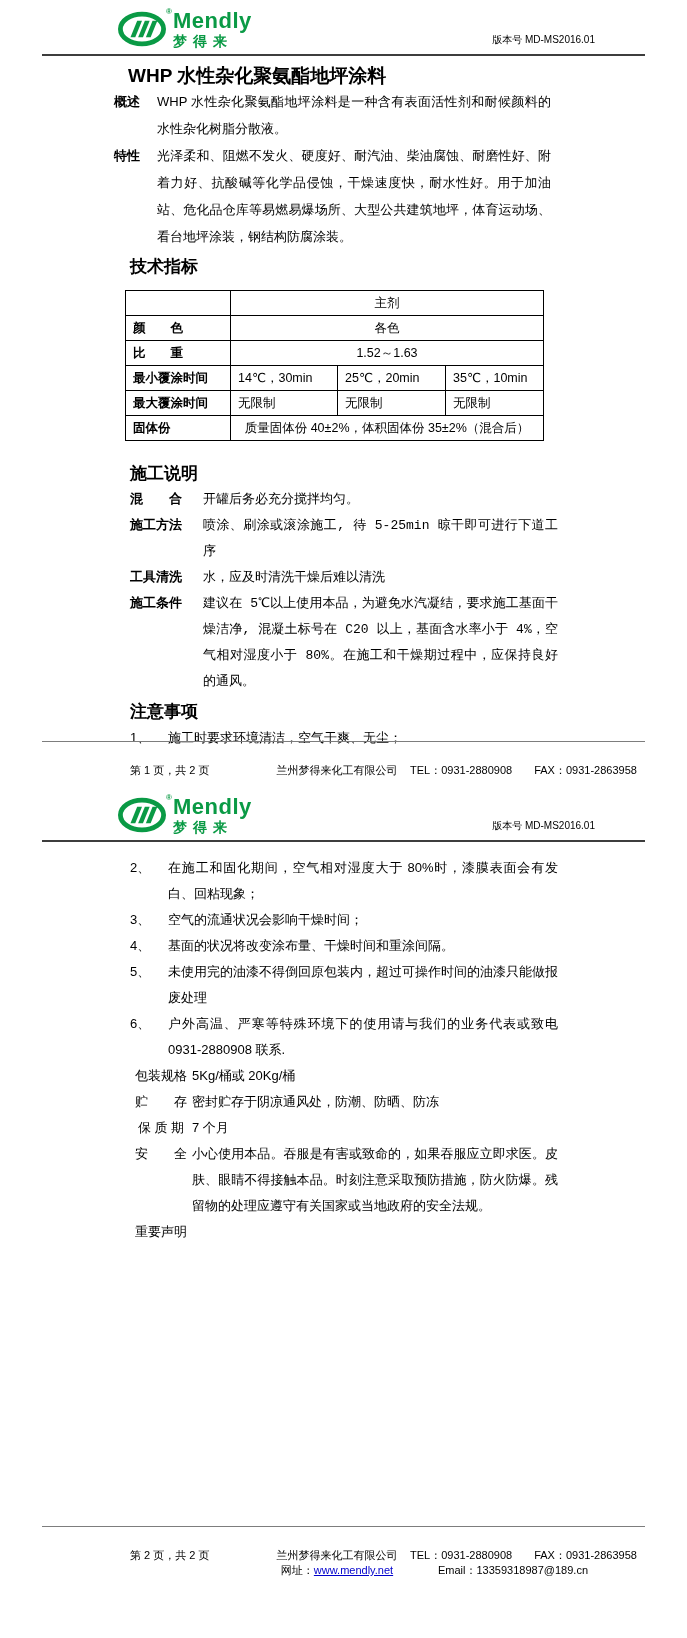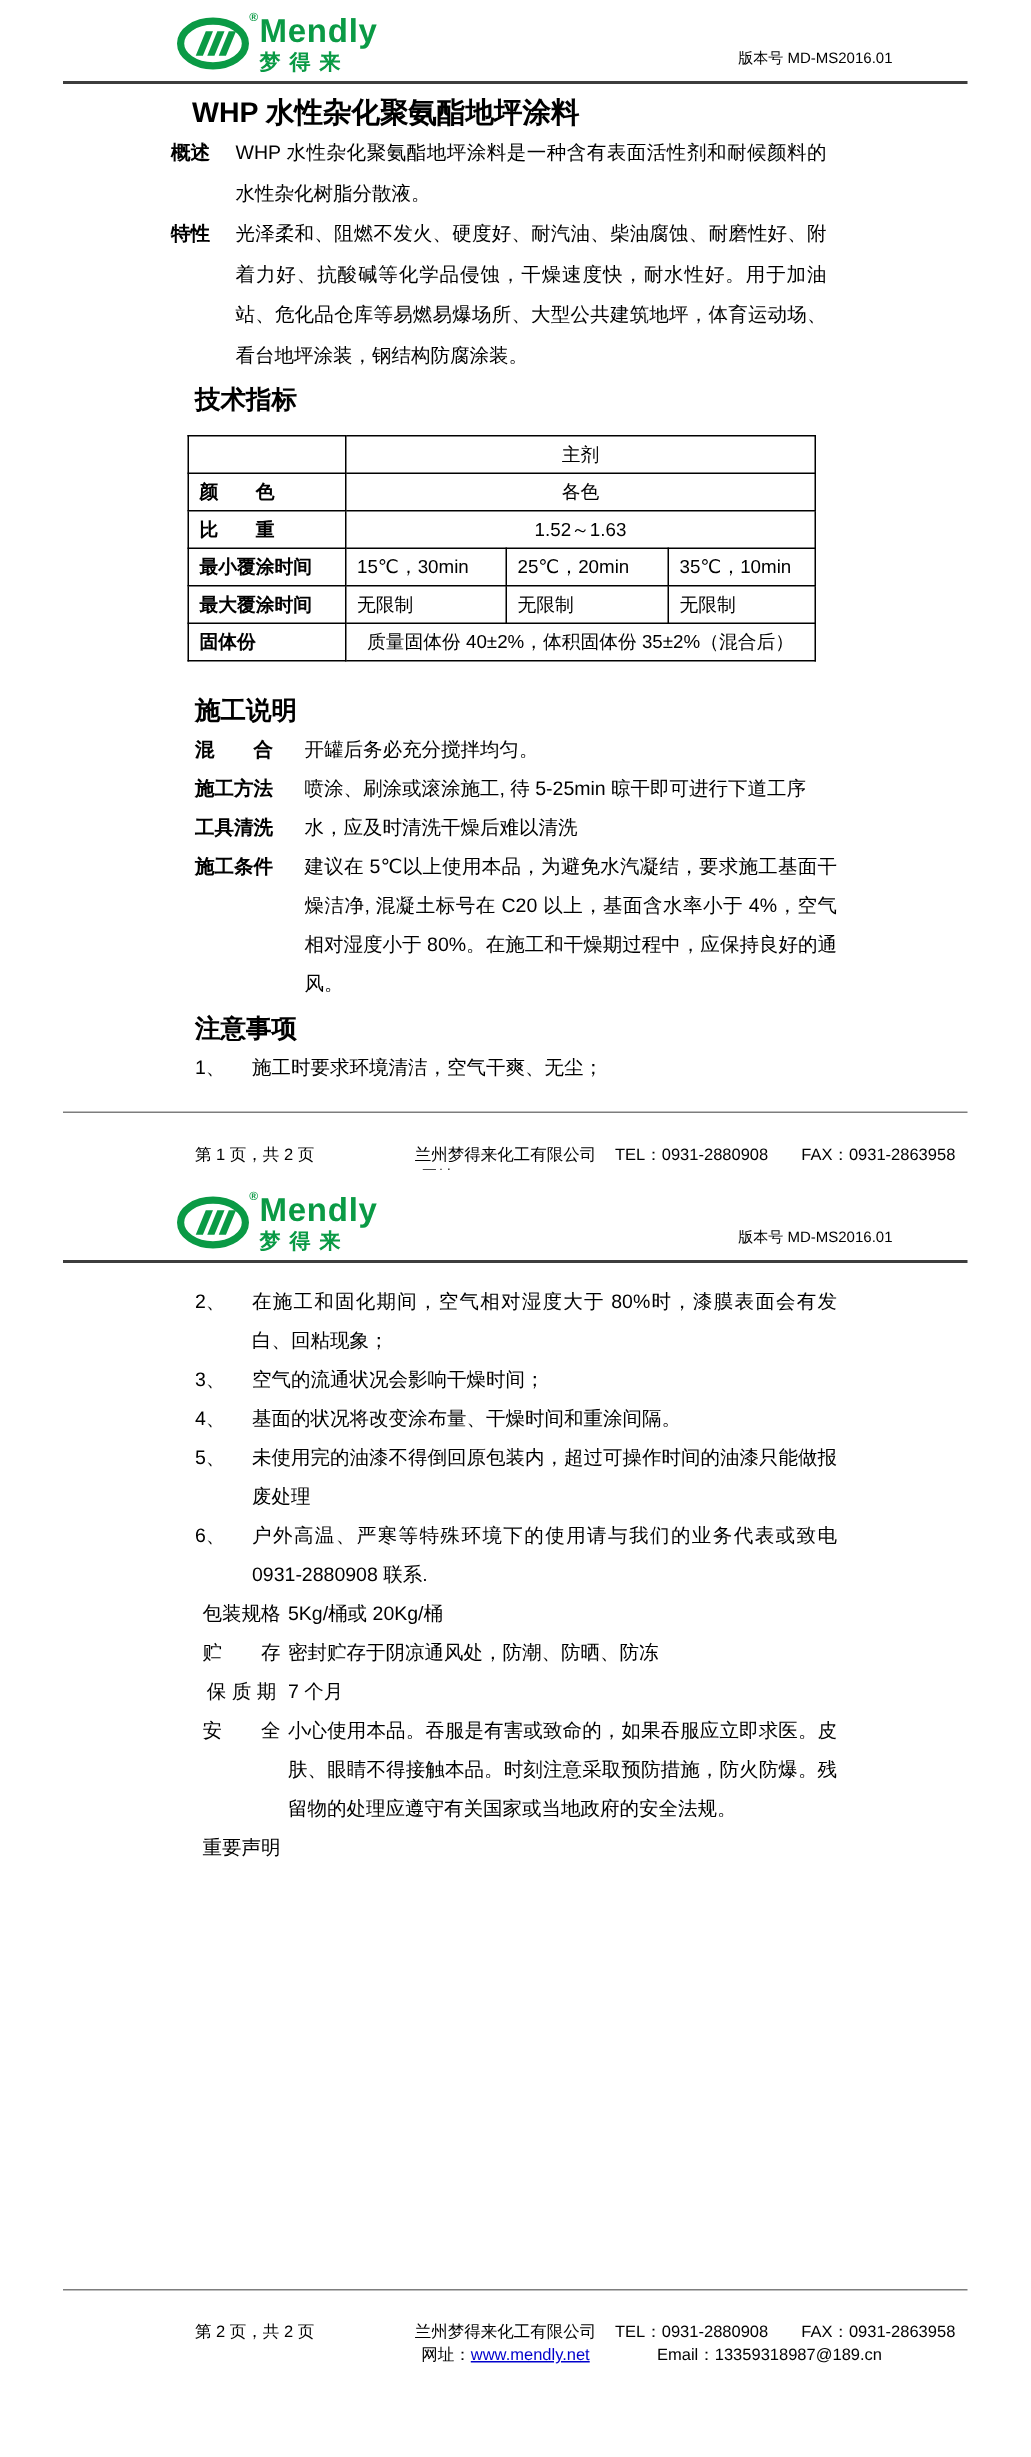--- a/index.html
+++ b/index.html
@@ -43,21 +43,21 @@
   .h-bold { margin: 4px 0 0 130px; font-size: 17px; font-weight: bold; line-height: 26px; }
   .h-construction { margin-top: 20px; }
 
   
   .spec-table { margin: 10px 0 0 125px; border-collapse: collapse; font-size: 12.5px; }
   .spec-table td { border: 1px solid #000; height: 25px; padding: 1px 7px; vertical-align: middle; }
   .spec-table td.t-label { font-weight: bold; }
   .spec-table td.t-center { text-align: center; }
 
   
-  .citem { display: flex; margin-left: 130px; font-size: 13px; line-height: 26px; }
+  .citem { display: flex; margin-left: 130px; font-size: 13px; line-height: 26px; font-family: Liberation Mono, monospace; }
   .citem-label { font-weight: bold; width: 73px; flex: none; }
   .citem-text { width: 355px; text-align: justify; }
 
   
   .note { display: flex; margin-left: 130px; font-size: 13px; line-height: 26px; }
   .notes-p2 { margin-top: 13px; }
   .note-num { width: 38px; flex: none; }
   .note-text { width: 390px; text-align: justify; }
 
   
@@ -137,21 +137,21 @@
     <tr>
       <td class="t-label">颜　　色</td>
       <td class="t-center" colspan="3">各色</td>
     </tr>
     <tr>
       <td class="t-label">比　　重</td>
       <td class="t-center" colspan="3">1.52～1.63</td>
     </tr>
     <tr>
       <td class="t-label">最小覆涂时间</td>
-      <td>15℃，30min</td>
+      <td>14℃，30min</td>
       <td>25℃，20min</td>
       <td>35℃，10min</td>
     </tr>
     <tr>
       <td class="t-label">最大覆涂时间</td>
       <td>无限制</td>
       <td>无限制</td>
       <td>无限制</td>
     </tr>
     <tr>

